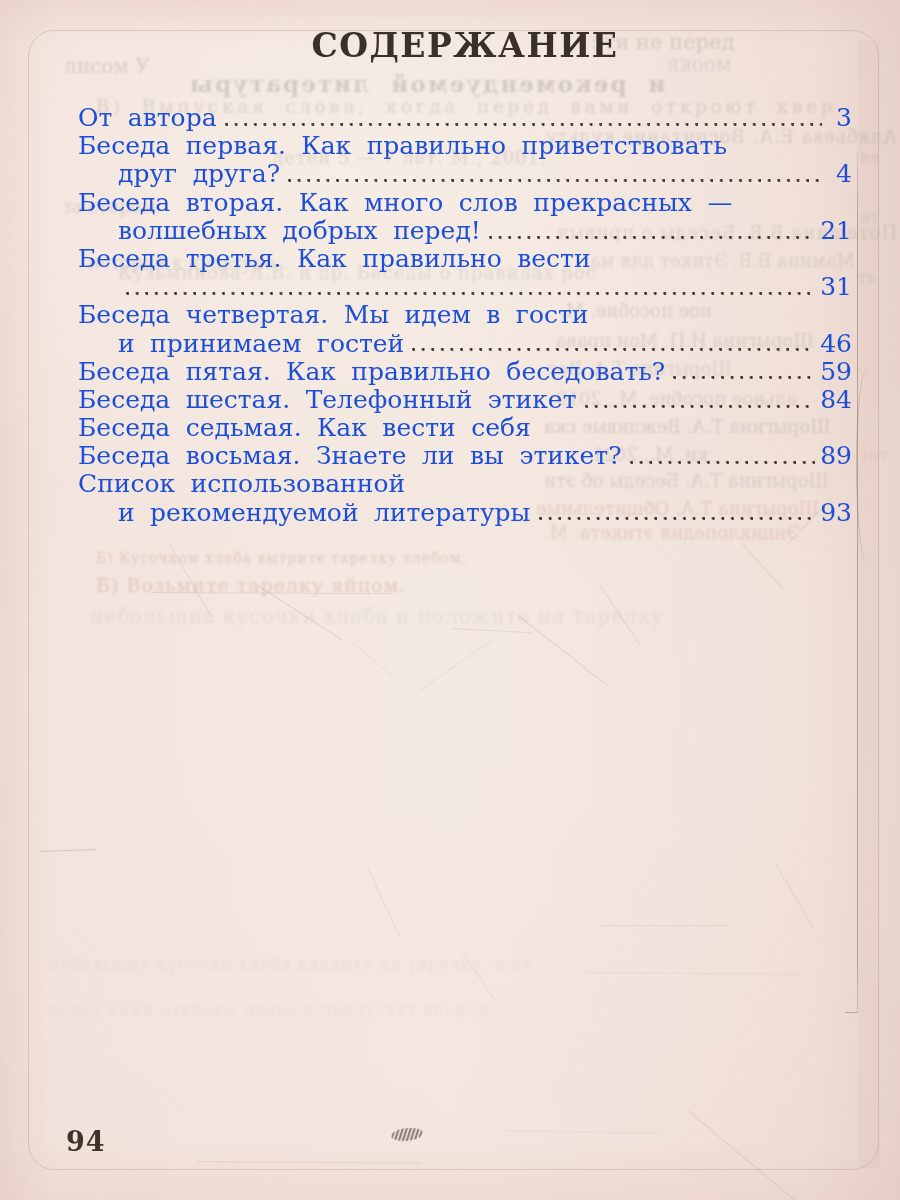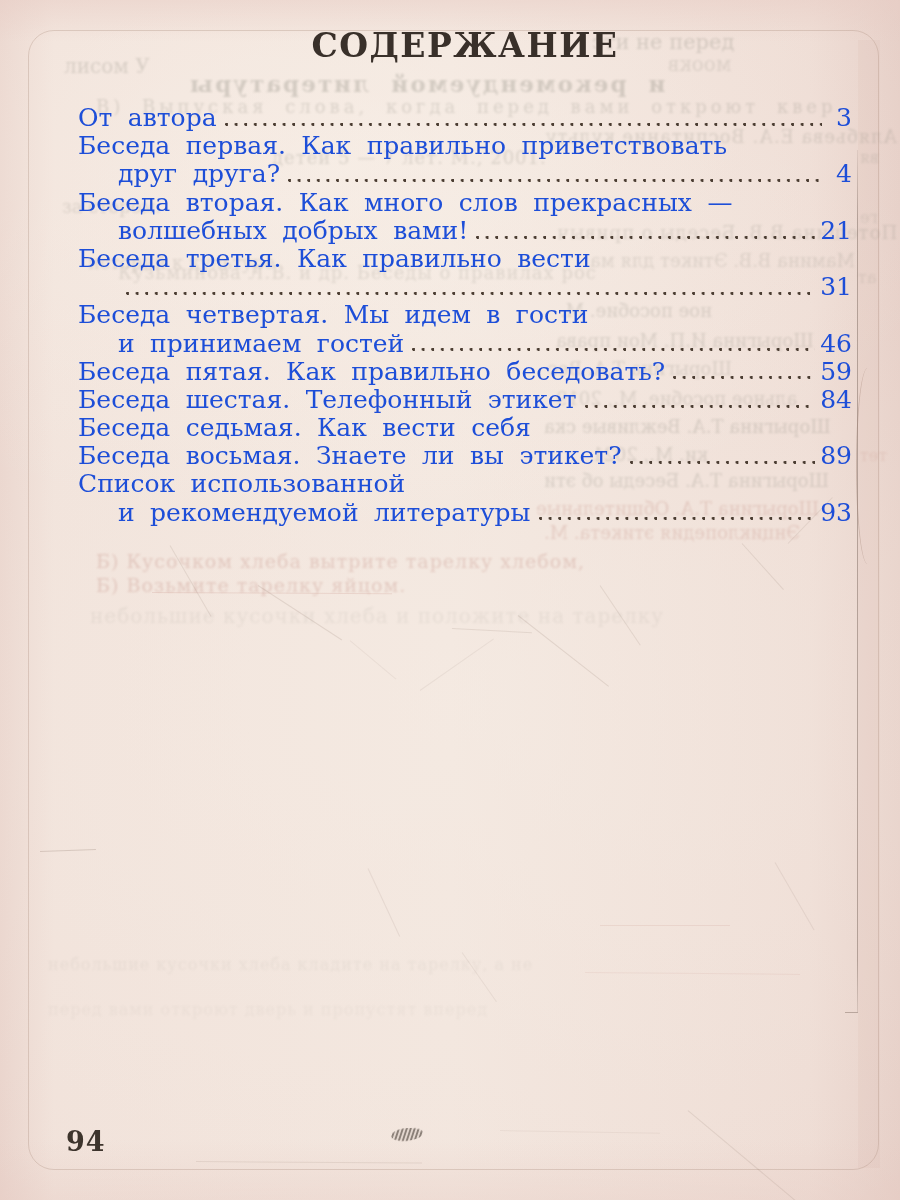--- a/index.html
+++ b/index.html
@@ -81,21 +81,21 @@
     <div class="ghost gray m" style="left: 590px; top: 250px; font-size: 18px; opacity: 0.22;">Мамина В.В. Этикет для ма</div>
     <div class="ghost gray m" style="left: 560px; top: 300px; font-size: 18px; opacity: 0.26;">ное пособие. М.</div>
     <div class="ghost gray m" style="left: 556px; top: 330px; font-size: 18px; opacity: 0.26;">Шорыгина И.П. Мои права</div>
     <div class="ghost gray m" style="left: 548px; top: 358px; font-size: 18px; opacity: 0.24;">Шорыгина Т.А. Вес</div>
     <div class="ghost gray m" style="left: 556px; top: 388px; font-size: 18px; opacity: 0.24;">альное пособие. М., 2019</div>
     <div class="ghost gray m" style="left: 544px; top: 416px; font-size: 18px; opacity: 0.28;">Шорыгина Т.А. Вежливые ска</div>
     <div class="ghost gray m" style="left: 592px; top: 444px; font-size: 18px; opacity: 0.26;">ки. М., 2021</div>
     <div class="ghost gray m" style="left: 544px; top: 470px; font-size: 18px; opacity: 0.26;">Шорыгина Т.А. Беседы об эти</div>
     <div class="ghost pink m" style="left: 536px; top: 498px; font-size: 18px; opacity: 0.3;">Шорыгина Т.А. Общительные</div>
     <div class="ghost pink m" style="left: 544px; top: 522px; font-size: 18px; opacity: 0.3;">Энциклопедия этикета. М.</div>
-    <div class="ghost pink" style="left: 96px; top: 550px; font-size: 19px; opacity: 0.34; letter-spacing: 1px;">Б) Кусочком хлеба вытрите тарелку хлебом,</div>
+    <div class="ghost pink" style="left: 96px; top: 550px; font-size: 14px; opacity: 0.34; letter-spacing: 1px;">Б) Кусочком хлеба вытрите тарелку хлебом,</div>
     <div class="ghost pink" style="left: 96px; top: 574px; font-size: 19px; opacity: 0.34; letter-spacing: 1px;">Б) Возьмите тарелку яйцом.</div>
     <div class="ghost gray" style="left: 90px; top: 604px; font-size: 20px; opacity: 0.12; letter-spacing: 1px;">небольшие кусочки хлеба и положите на тарелку</div>
     <div class="ghost gray" style="left: 48px; top: 955px; font-size: 16px; opacity: 0.1; letter-spacing: 1px;">небольшие кусочки хлеба кладите на тарелку, а не</div>
     <div class="ghost gray" style="left: 48px; top: 1000px; font-size: 16px; opacity: 0.08; letter-spacing: 1px;">перед вами откроют дверь и пропустят вперед</div>
     <div class="ghost gray m" style="left: 860px; top: 148px; font-size: 16px; opacity: 0.22;">вя</div>
     <div class="ghost gray m" style="left: 860px; top: 208px; font-size: 16px; opacity: 0.2;">ге</div>
     <div class="ghost gray m" style="left: 858px; top: 268px; font-size: 16px; opacity: 0.2;">ат</div>
     <div class="ghost pink m" style="left: 860px; top: 446px; font-size: 16px; opacity: 0.22;">тет</div>
   </div>
 
@@ -134,21 +134,21 @@
     </div>
     <div class="row ind">
       <span class="t">друг друга?</span>
       <span class="leader"></span>
       <span class="num" style="margin-left: 12px;">4</span>
     </div>
     <div class="row">
       <span class="t">Беседа вторая. Как много слов прекрасных —</span>
     </div>
     <div class="row ind">
-      <span class="t">волшебных добрых вами!</span>
+      <span class="t">волшебных добрых перед!</span>
       <span class="leader"></span>
       <span class="num" style="margin-left: 3px;">21</span>
     </div>
     <div class="row">
       <span class="t">Беседа третья. Как правильно вести</span>
     </div>
     <div class="row ind">
       <span class="leader"></span>
       <span class="num" style="margin-left: 3px;">31</span>
     </div>

